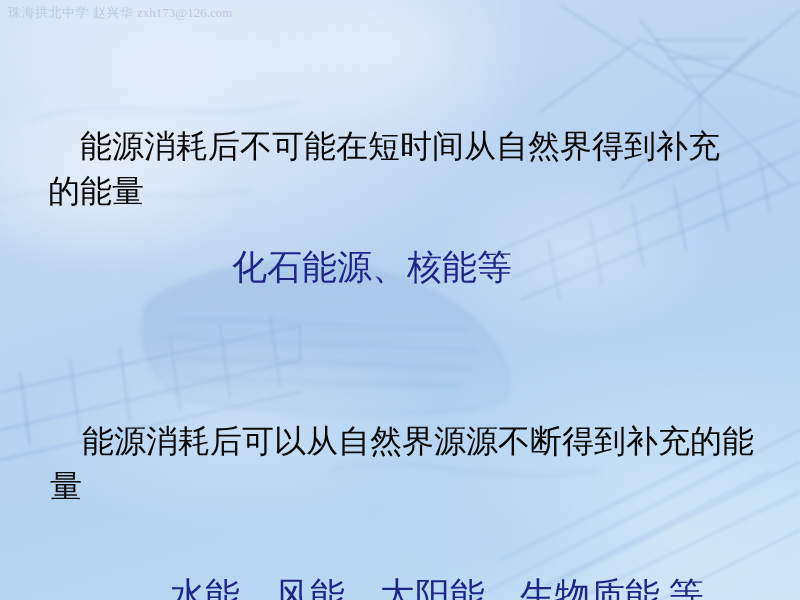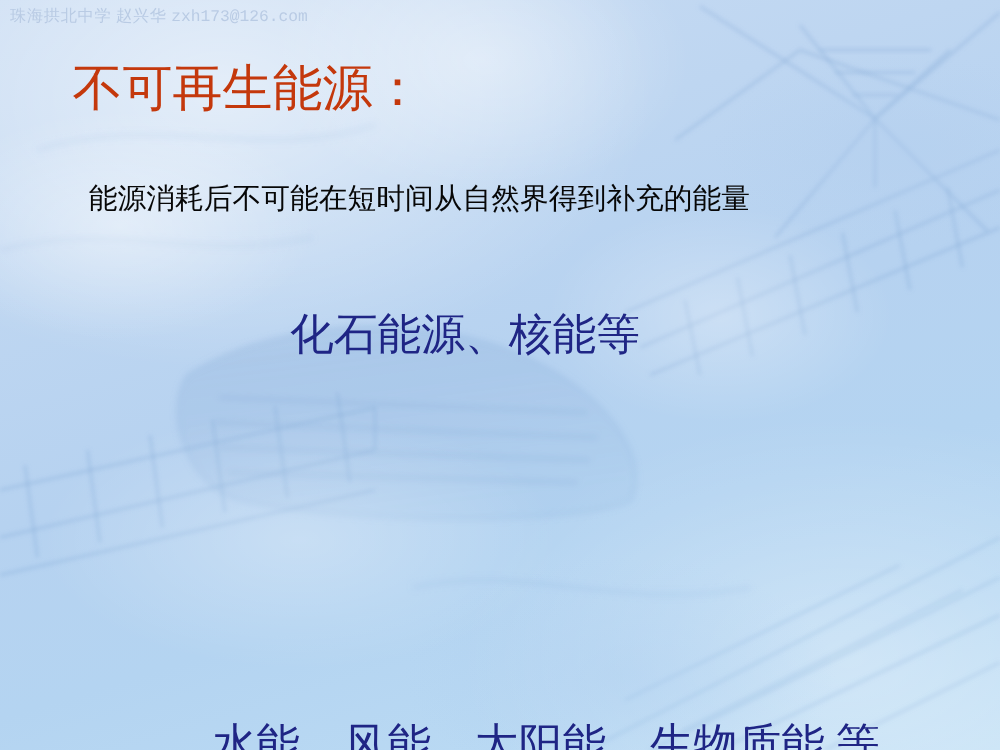--- a/index.html
+++ b/index.html
@@ -49,21 +49,21 @@
     left: 8px;
     top: 5px;
     font-size: 13px;
     line-height: 16px;
     color: #b9cbe4;
     letter-spacing: 0.5px;
     white-space: nowrap;
     font-family: "Liberation Serif", "DejaVu Serif", serif;
   }
   #credit .email {
-    font-family: Liberation Mono, monospace;
+    font-family: Liberation Serif, serif;
     letter-spacing: 0;
     text-align: right;
   }
 
   
   #content {
     position: absolute;
     inset: 0;
   }
 
@@ -75,25 +75,24 @@
     font-weight: normal;
     white-space: nowrap;
     font-family: "Liberation Serif", "DejaVu Serif", serif;
   }
   #heading-nonrenewable { left: 58px; top: 48px; }
   #heading-renewable    { left: 70px; top: 324px; }
 
   .body-text {
     position: absolute;
     color: #070707;
-    font-size: 23px;
+    font-size: 32px;
     line-height: 45px;
     font-family: "Liberation Serif", "DejaVu Serif", serif;
     white-space: pre-wrap;
-    margin-top: 12px;
   }
   #body-nonrenewable { left: 48px; top: 124px; width: 700px; }
   #body-renewable    { left: 50px; top: 419px; width: 720px; }
 
   .example-text {
     position: absolute;
     color: #1f2585;
     font-size: 35px;
     line-height: 44px;
     font-family: "Liberation Serif", "DejaVu Serif", serif;
@@ -179,24 +178,24 @@
 
   <div id="mottle"></div>
 
   <div id="credit">
     <span>珠海拱北中学  赵兴华</span>
     <span class="email">zxh173@126.com</span>
   </div>
 
   <div id="content">
 
-    <div class="heading" id="heading-nonrenewable">不可再生能源：</div>
 
     <div class="body-text" id="body-nonrenewable">    能源消耗后不可能在短时间从自然界得到补充的能量</div>
 
     <div class="example-text" id="examples-nonrenewable">化石能源、核能等</div>
 
 
+    <div class="body-text" id="body-renewable">    能源消耗后可以从自然界源源不断得到补充的能量</div>
 
     <div class="example-text" id="examples-renewable">水能、风能、太阳能、生物质能 等</div>
 
   </div>
 </div>
 
 </body></html>

